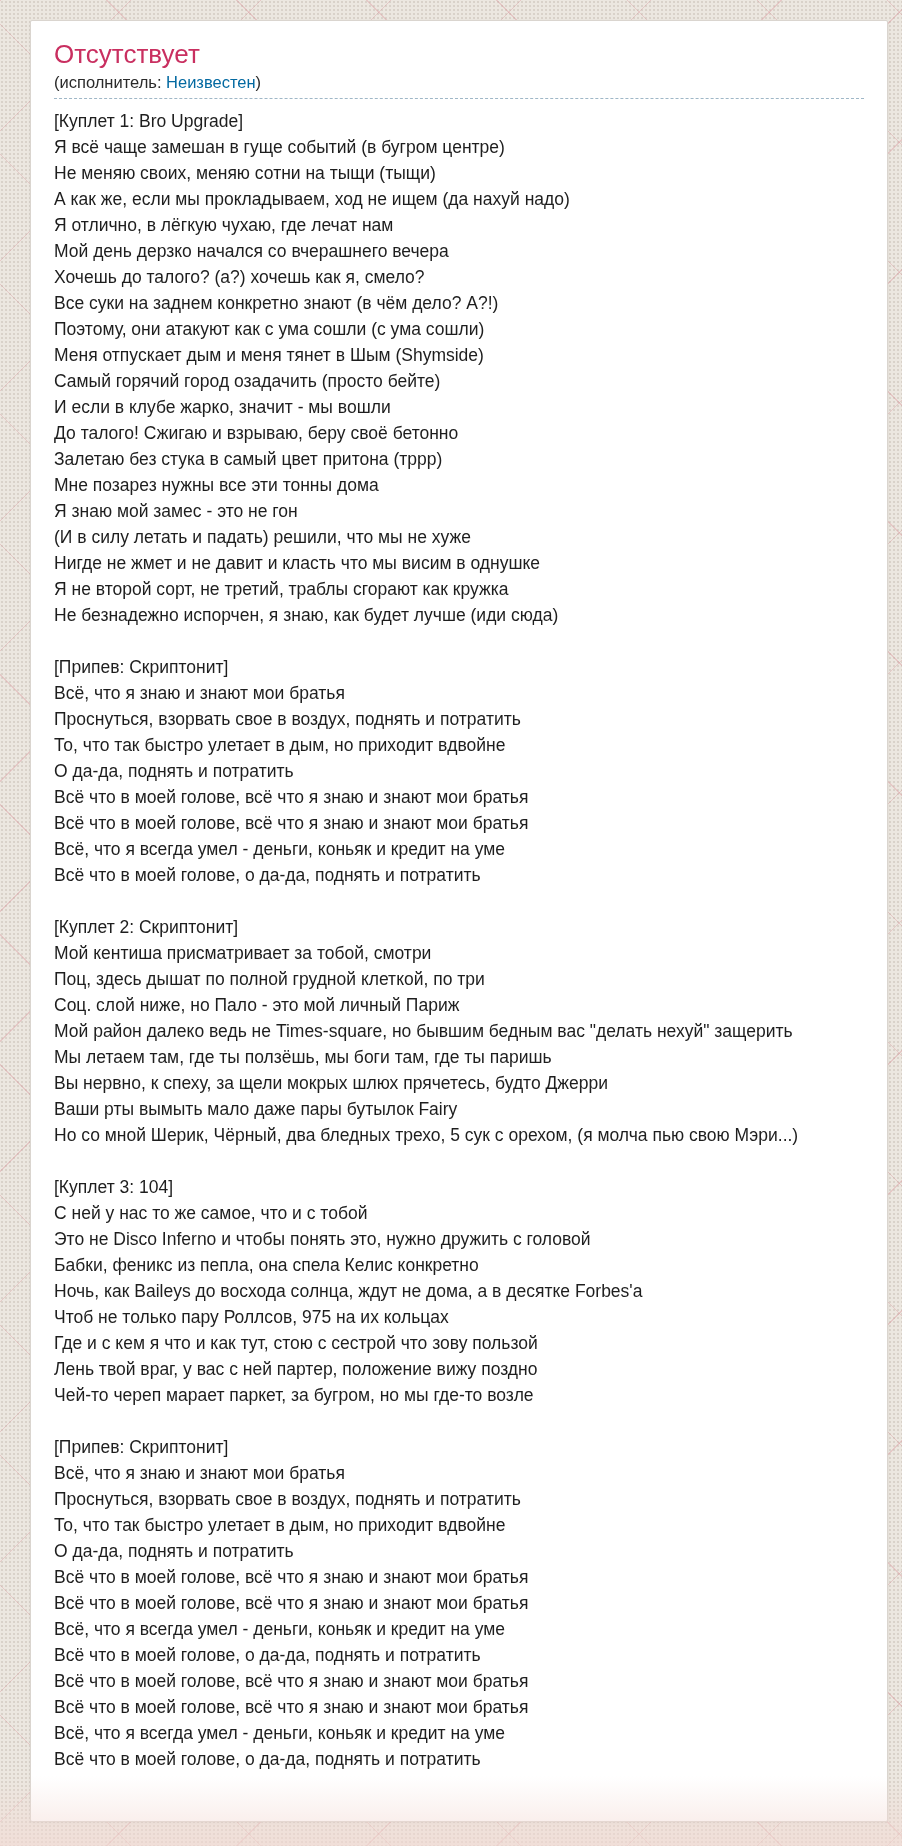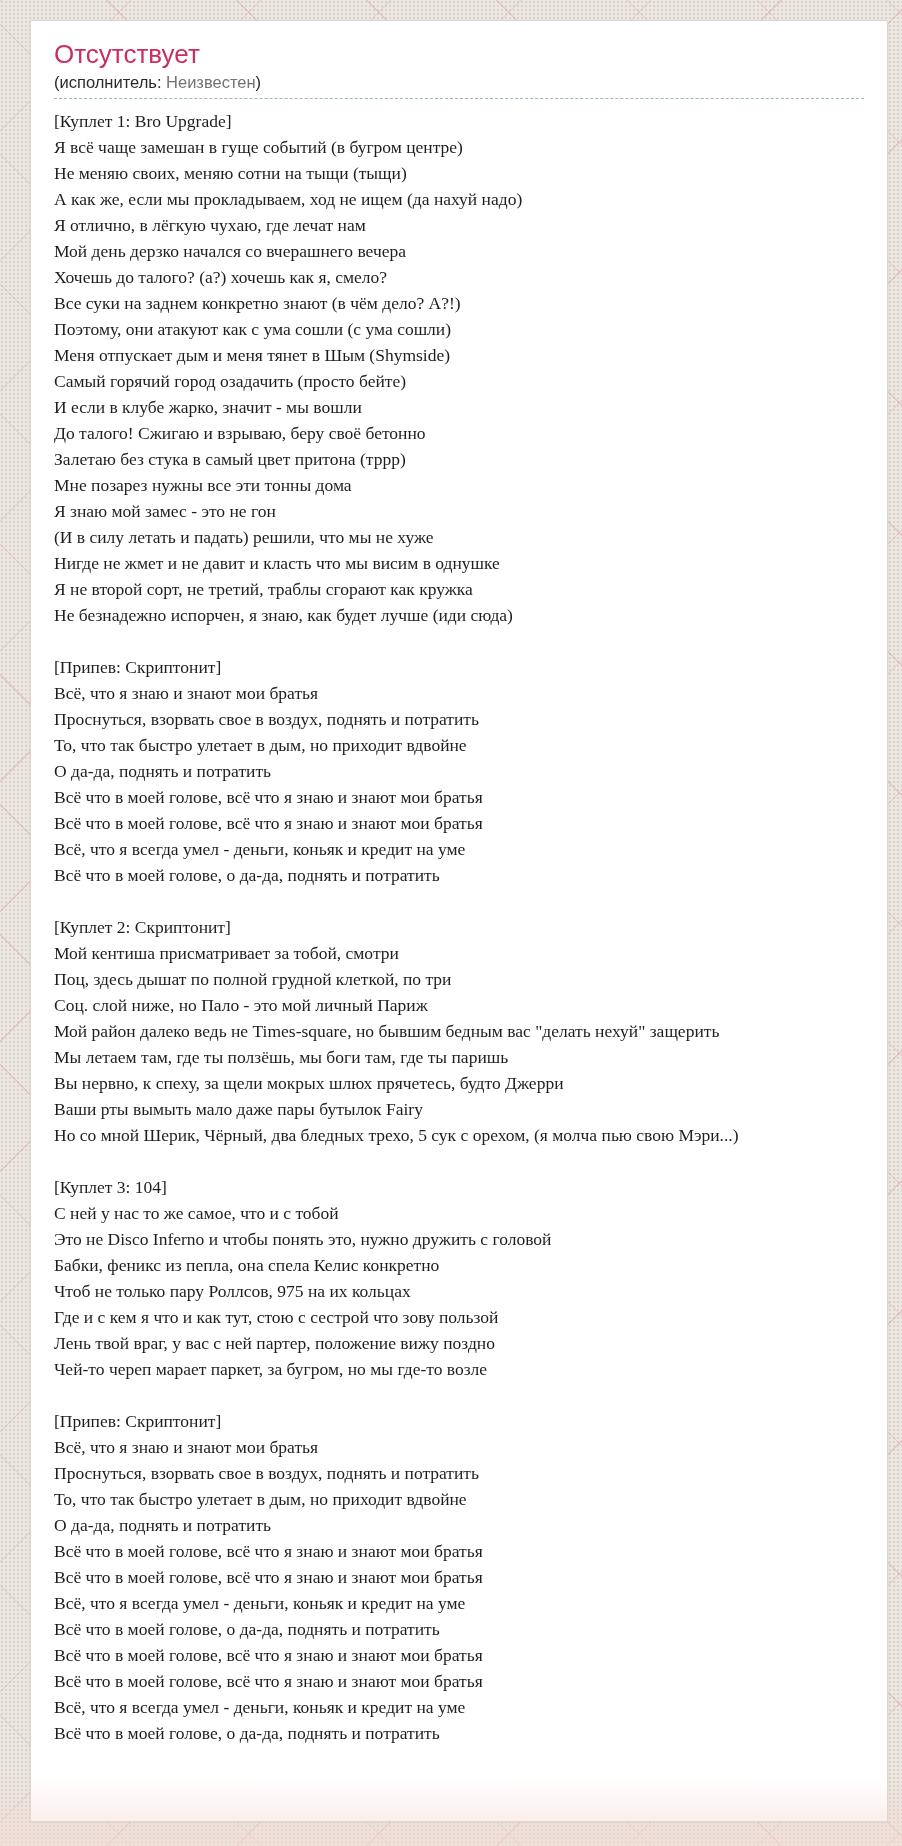--- a/index.html
+++ b/index.html
@@ -48,29 +48,28 @@
     line-height: 30px;
   }
   .artist-row {
     font-size: 16.5px;
     color: #2a2a2a;
     line-height: 21px;
     padding-bottom: 5px;
     border-bottom: 1px dashed #9fb7c7;
   }
   .artist-link {
-    color: #737373;
+    color: #0369a1;
     text-decoration: none;
     cursor: pointer;
   }
   .lyrics {
     margin-top: 9px;
     font-size: 17.5px;
     color: #1e1e1e;
-    font-family: Liberation Serif, serif;
   }
   .lyric-line {
     line-height: 26px;
     height: 26px;
     white-space: nowrap;
   }
   .lyric-gap {
     height: 26px;
   }
 </style>
@@ -123,20 +122,21 @@
       <div class="lyric-line">Мой район далеко ведь не Times-square, но бывшим бедным вас "делать нехуй" защерить</div>
       <div class="lyric-line">Мы летаем там, где ты ползёшь, мы боги там, где ты паришь</div>
       <div class="lyric-line">Вы нервно, к спеху, за щели мокрых шлюх прячетесь, будто Джерри</div>
       <div class="lyric-line">Ваши рты вымыть мало даже пары бутылок Fairy</div>
       <div class="lyric-line">Но со мной Шерик, Чёрный, два бледных трехо, 5 сук с орехом, (я молча пью свою Мэри...)</div>
       <div class="lyric-gap"></div>
       <div class="lyric-line">[Куплет 3: 104]</div>
       <div class="lyric-line">С ней у нас то же самое, что и с тобой</div>
       <div class="lyric-line">Это не Disco Inferno и чтобы понять это, нужно дружить с головой</div>
       <div class="lyric-line">Бабки, феникс из пепла, она спела Келис конкретно</div>
+      <div class="lyric-line">Ночь, как Baileys до восхода солнца, ждут не дома, а в десятке Forbes'a</div>
       <div class="lyric-line">Чтоб не только пару Роллсов, 975 на их кольцах</div>
       <div class="lyric-line">Где и с кем я что и как тут, стою с сестрой что зову пользой</div>
       <div class="lyric-line">Лень твой враг, у вас с ней партер, положение вижу поздно</div>
       <div class="lyric-line">Чей-то череп марает паркет, за бугром, но мы где-то возле</div>
       <div class="lyric-gap"></div>
       <div class="lyric-line">[Припев: Скриптонит]</div>
       <div class="lyric-line">Всё, что я знаю и знают мои братья</div>
       <div class="lyric-line">Проснуться, взорвать свое в воздух, поднять и потратить</div>
       <div class="lyric-line">То, что так быстро улетает в дым, но приходит вдвойне</div>
       <div class="lyric-line">О да-да, поднять и потратить</div>

